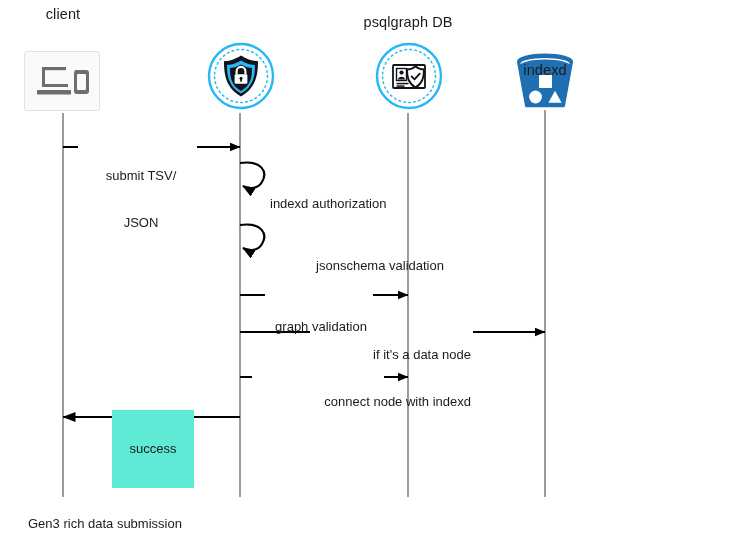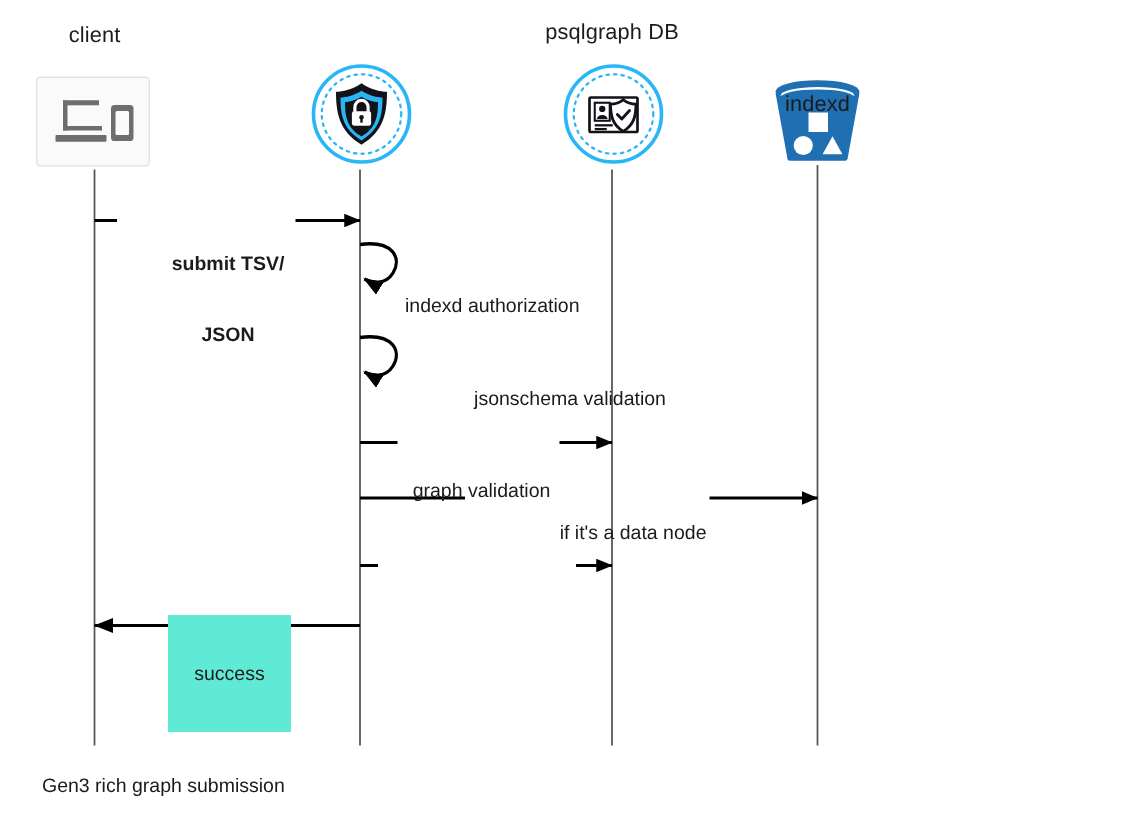--- a/index.html
+++ b/index.html
@@ -176,45 +176,46 @@
 
     <ellipse cx="34" cy="11" rx="28" ry="7.5" fill="#1f6fb2"></ellipse>
     <ellipse cx="34" cy="13.6" rx="24.5" ry="5.6" fill="#ffffff"></ellipse>
     <ellipse cx="34" cy="15.8" rx="25.5" ry="6.2" fill="#1f6fb2"></ellipse>
 
     <rect x="28" y="25" width="13" height="13" fill="#ffffff"></rect>
     <circle cx="24.5" cy="47" r="6.4" fill="#ffffff"></circle>
     <path d="M44,40.8 L50.6,52.8 L37.4,52.8 Z" fill="#ffffff"></path>
   </svg>
 
-  <div class="actor-label" style="left:3px; top:16px; width:120px;">client</div>
+  <div class="actor-label" style="left:3px; top:6px; width:120px;">client</div>
   <div class="actor-label" style="left:338px; top:14px; width:140px;">psqlgraph DB</div>
   <div class="actor-label" style="left:485px; top:14px; width:120px;margin-top:48px;">indexd</div>
 
-  <div class="msg-label" style="left:96px; top:137px; width:112px;font-weight:bold;">
+  <div class="msg-label" style="left:85px; top:137px; width:112px;">
     <div>submit TSV/</div>
     <div>JSON</div>
   </div>
 
   <div class="msg-label" style="left:270px; top:165px; width:210px; text-align:left;">
     <div>indexd authorization</div>
   </div>
 
   <div class="msg-label" style="left:270px; top:227px; width:220px; text-align:center;">
     <div>jsonschema validation</div>
   </div>
 
   <div class="msg-label" style="left:268px; top:288px; width:106px;">
     <div>graph validation</div>
   </div>
 
   <div class="msg-label" style="left:313px; top:316px; width:158px;text-align:right;">
     <div>if it's a data node</div>
+    <div>connect node with indexd</div>
   </div>
 
 
   <div class="msg-label" style="left:112px; top:410px; width:82px; background:#5eead4;">
     <div>success</div>
   </div>
 
-  <div class="caption">Gen3 rich graph submission</div>
+  <div class="caption">Gen3 rich data submission</div>
 
 </div>
 
 </body></html>

